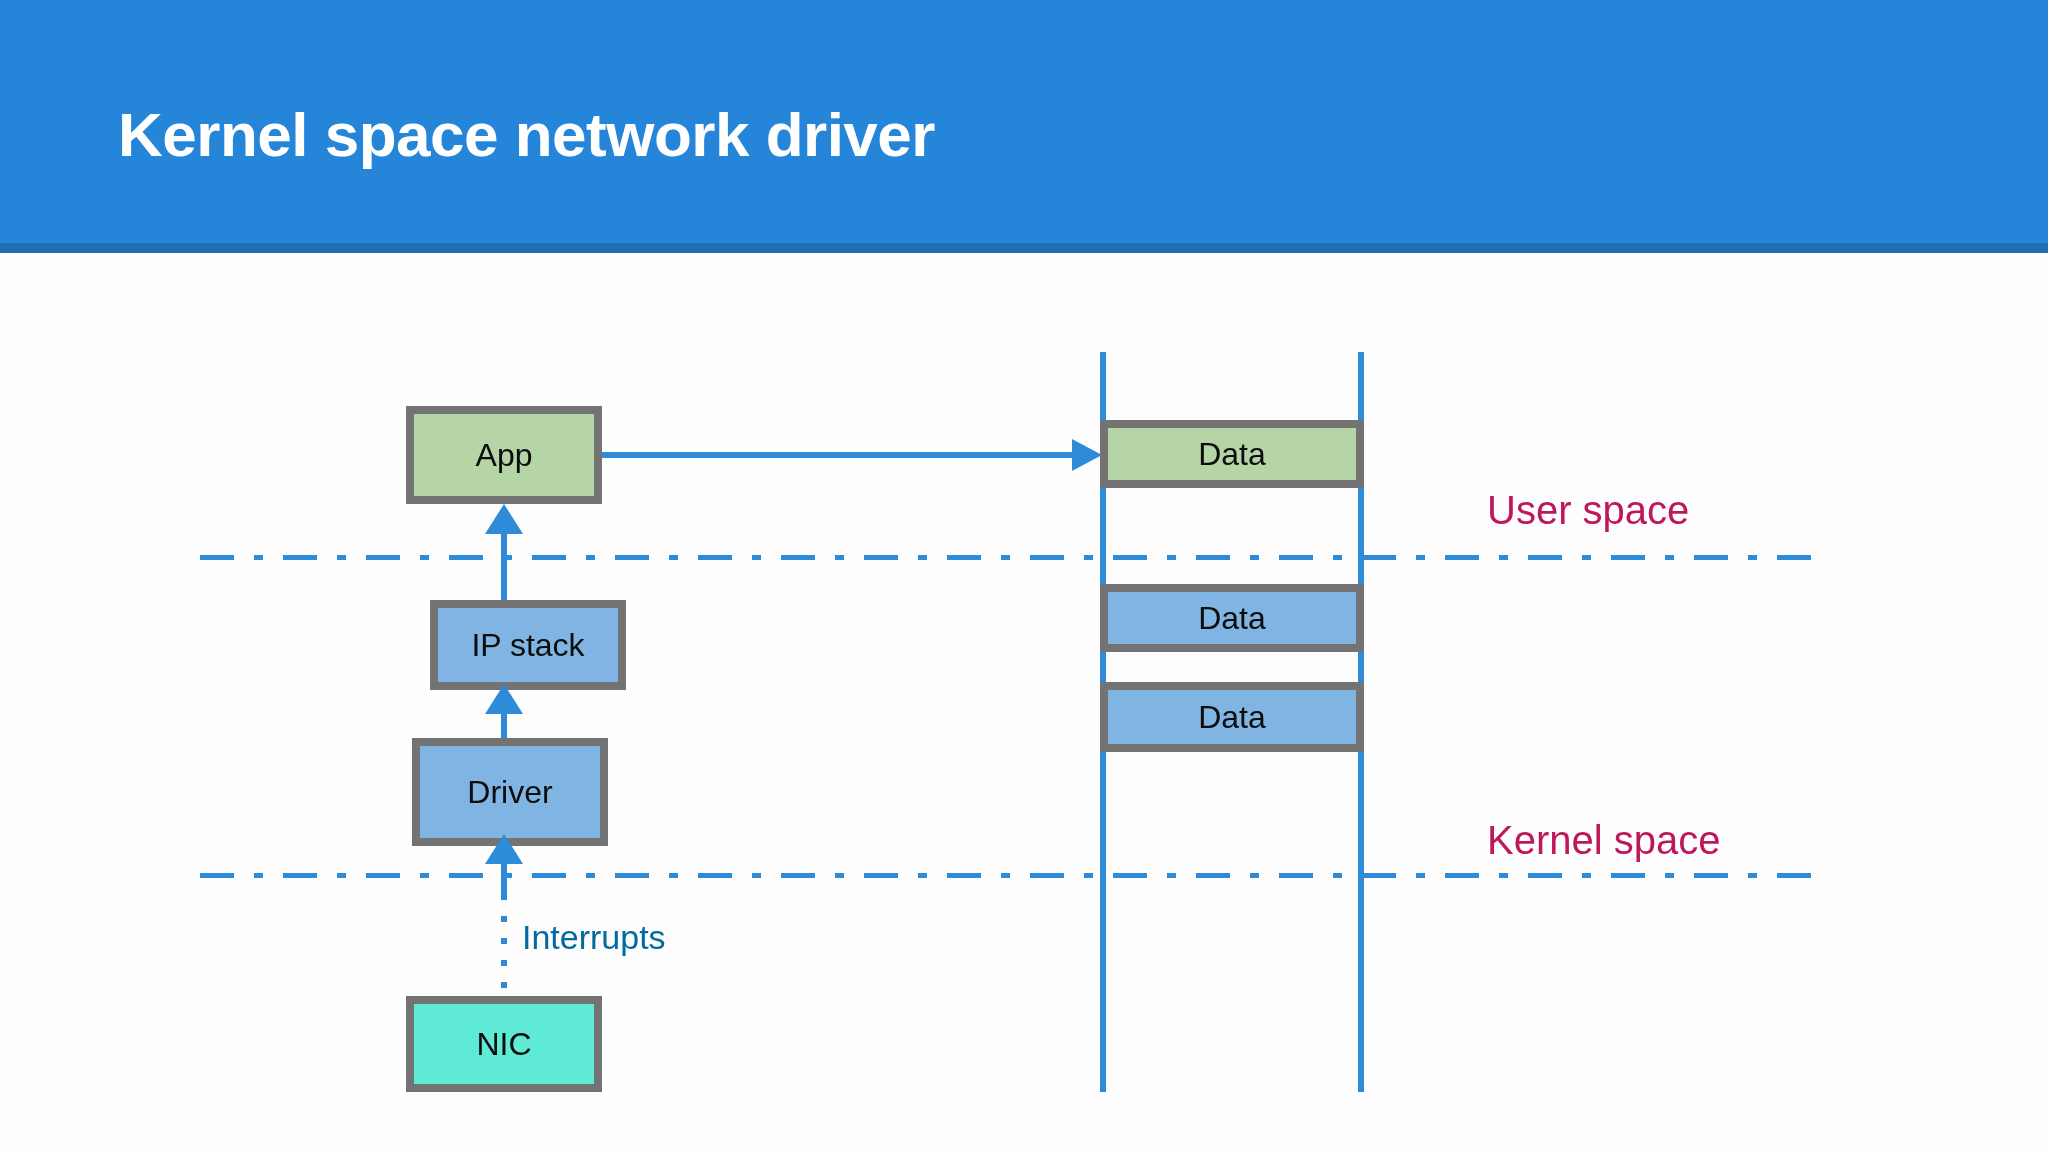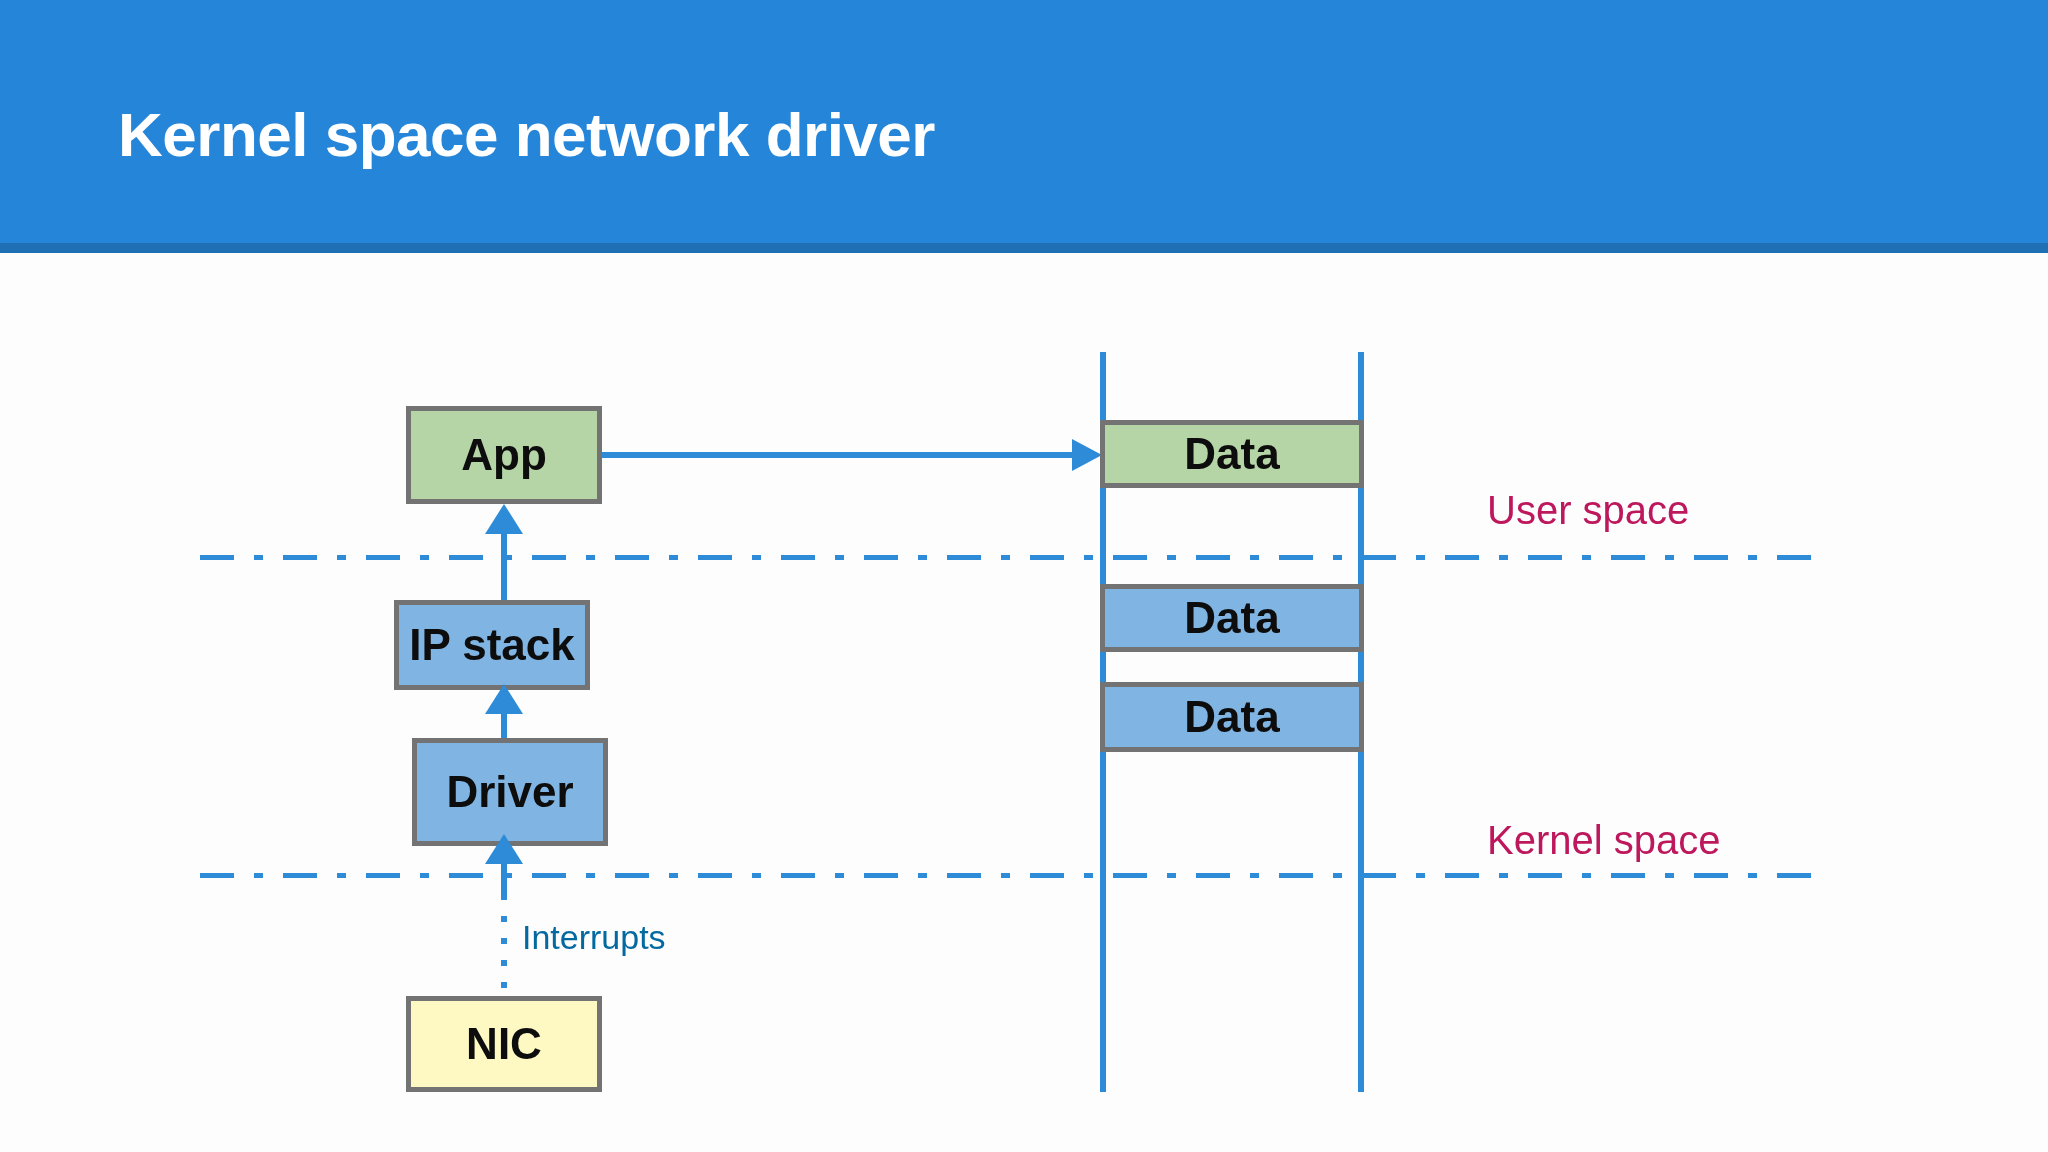--- a/index.html
+++ b/index.html
@@ -50,37 +50,36 @@
     color: #ffffff;
     letter-spacing: -0.5px;
     white-space: nowrap;
     line-height: 1;
   }
 
   
   .dbox {
     position: absolute;
     box-sizing: border-box;
-    border: 5px solid #737373;
+    border: 8px solid #737373;
     display: flex;
     align-items: center;
     justify-content: center;
     color: #0d0d0d;
-    font-size: 44px;
-    line-height: 1;
-    white-space: nowrap;
-    font-weight: bold;
+    font-size: 32px;
+    line-height: 1;
+    white-space: nowrap;
   }
   .fill-green { background: #b5d5a7; }
   .fill-blue  { background: #7fb4e3; }
-  .fill-red   { background: #fef9c3; align-items: center; }
+  .fill-red   { background: #5eead4; align-items: center; }
 
   
   #box-app     { left: 406px; top: 406px;  width: 196px; height: 98px; }
-  #box-ipstack { left: 394px; top: 600px;  width: 196px; height: 90px; }
+  #box-ipstack { left: 430px; top: 600px;  width: 196px; height: 90px; }
   #box-driver  { left: 412px; top: 738px;  width: 196px; height: 108px; }
   #box-nic     { left: 406px; top: 996px;  width: 196px; height: 96px; }
 
   
   #mem-data-user   { left: 1100px; top: 420px; width: 264px; height: 68px; }
   #mem-data-kernel { left: 1100px; top: 584px; width: 264px; height: 68px; }
   #mem-desc        { left: 1100px; top: 682px; width: 264px; height: 70px; }
   #mem-config      { left: 1100px; top: 778px; width: 264px; height: 70px; }
 
   

